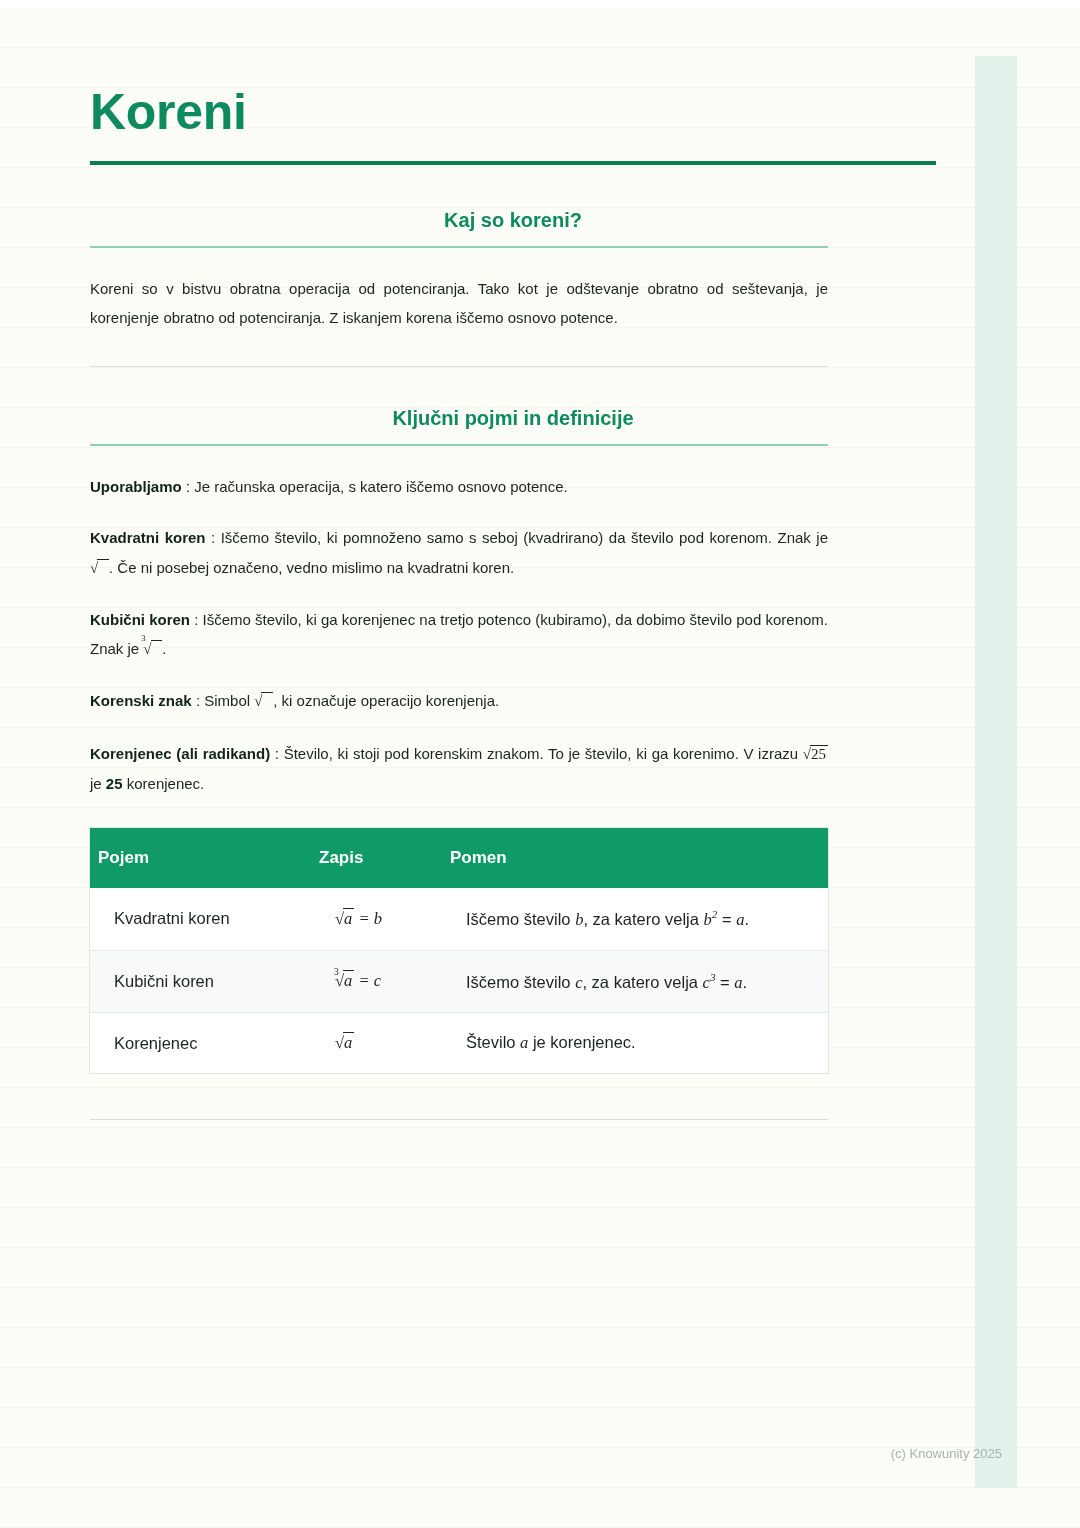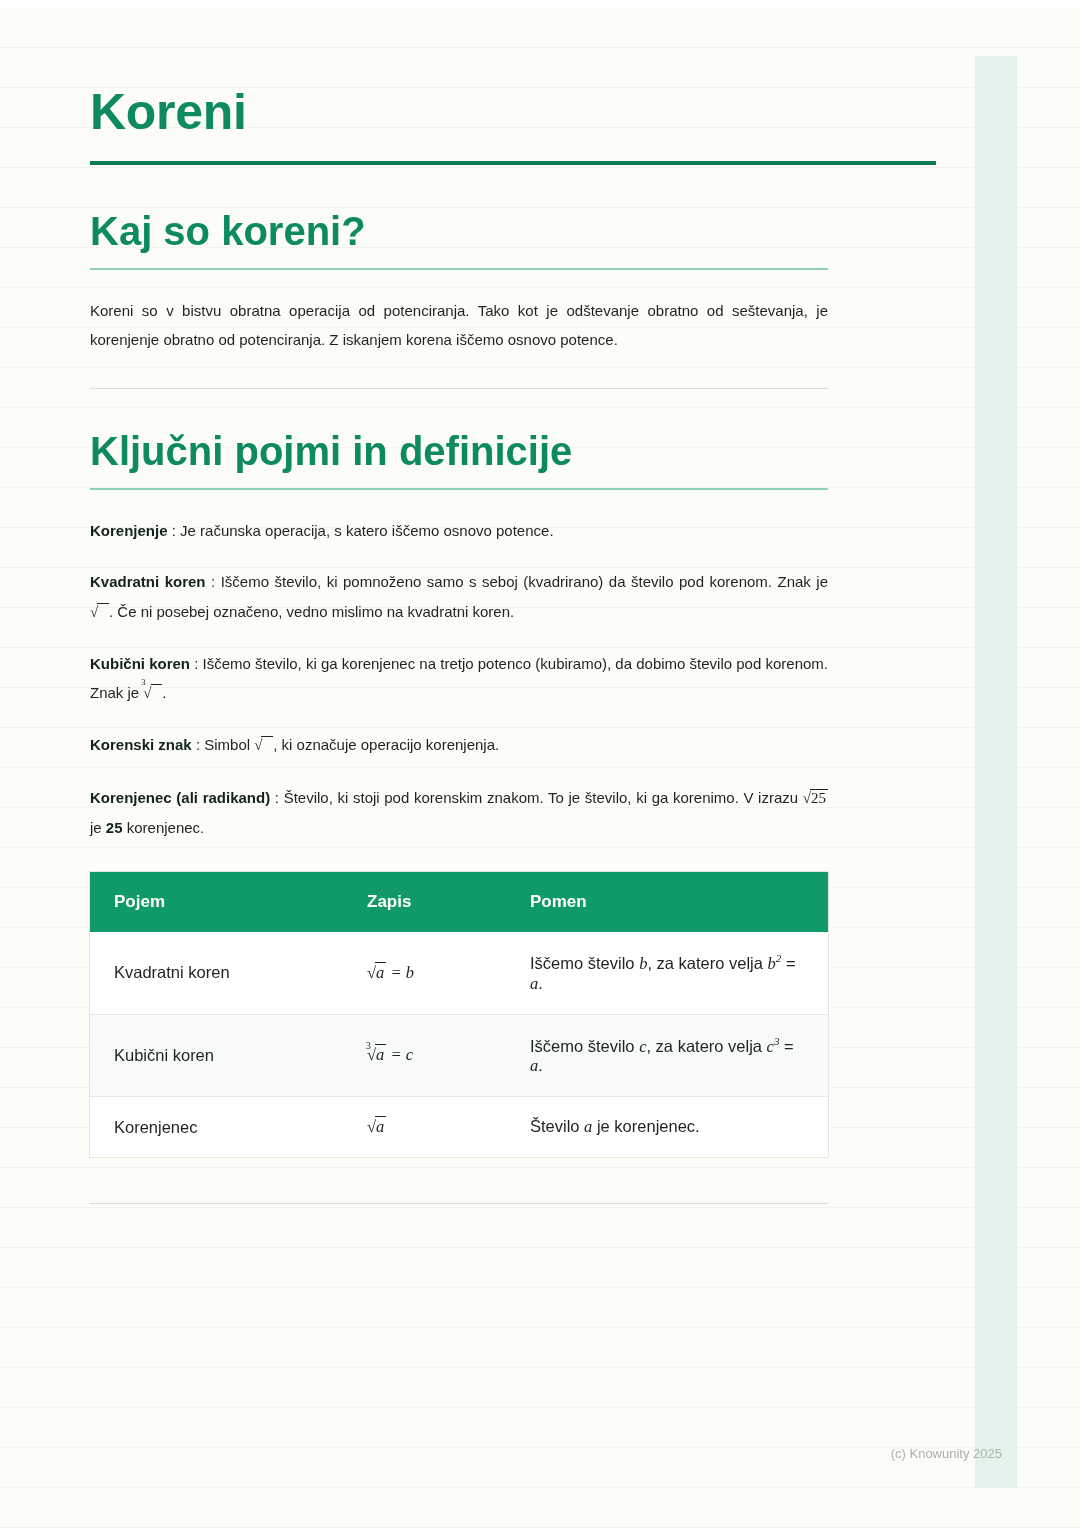--- a/index.html
+++ b/index.html
@@ -63,24 +63,25 @@
   }
 
   .title-rule {
     height: 4px;
     background: #0b7b52;
     width: 846px;
     margin-bottom: 44px;
   }
 
   h2.section {
-    font-size: 40px;
+    font-size: 20px;
     font-weight: bold;
     color: #0d8a5f;
     margin: 0 0 14px 0;
+    text-align: center;
   }
 
   .section-rule {
     height: 2px;
     background: #8fcfb4;
     width: 738px;
     margin-bottom: 26px;
   }
 
   p.para {
@@ -139,21 +140,21 @@
     width: 738px;
     margin-top: 30px;
     font-size: 16.5px;
     box-shadow: 0 0 0 1px #e2e7e2;
   }
   table.concepts thead th {
     background: #0f9a68;
     color: #ffffff;
     text-align: left;
     font-weight: bold;
-    padding: 20px 24px;
+    padding: 20px 8px;
     font-size: 17px;
   }
   table.concepts thead th:nth-child(1) { width: 205px; }
   table.concepts thead th:nth-child(2) { width: 115px; }
   table.concepts tbody td {
     padding: 20px 24px;
     border-bottom: 1px solid #e6ebe6;
     color: #1e2320;
     background: #ffffff;
     vertical-align: middle;
@@ -204,21 +205,21 @@
 
     <p class="para">Koreni so v bistvu obratna operacija od potenciranja. Tako kot je odštevanje obratno od seštevanja, je korenjenje obratno od potenciranja. Z iskanjem korena iščemo osnovo potence.</p>
 
 
     <div class="divider"></div>
 
     <h2 class="section">Ključni pojmi in definicije</h2>
     <div class="section-rule"></div>
 
     <p class="para">
-      <span class="term">Korenjenje</span><span> : Je računska operacija, s katero iščemo osnovo potence.</span>
+      <span class="term">Uporabljamo</span><span> : Je računska operacija, s katero iščemo osnovo potence.</span>
     </p>
 
     <p class="para">
       <span class="term">Kvadratni koren</span><span> : Iščemo število, ki pomnoženo samo s seboj (kvadrirano) da število pod korenom. Znak je </span><span class="radical empty"><span class="sign">√</span><span class="rad-body">&nbsp;</span></span><span>. Če ni posebej označeno, vedno mislimo na kvadratni koren.</span>
     </p>
 
     <p class="para">
       <span class="term">Kubični koren</span><span> : Iščemo število, ki ga korenjenec na tretjo potenco (kubiramo), da dobimo število pod korenom. Znak je </span><span class="radical cube empty"><span class="idx">3</span><span class="sign">√</span><span class="rad-body">&nbsp;</span></span><span>.</span>
     </p>
 

